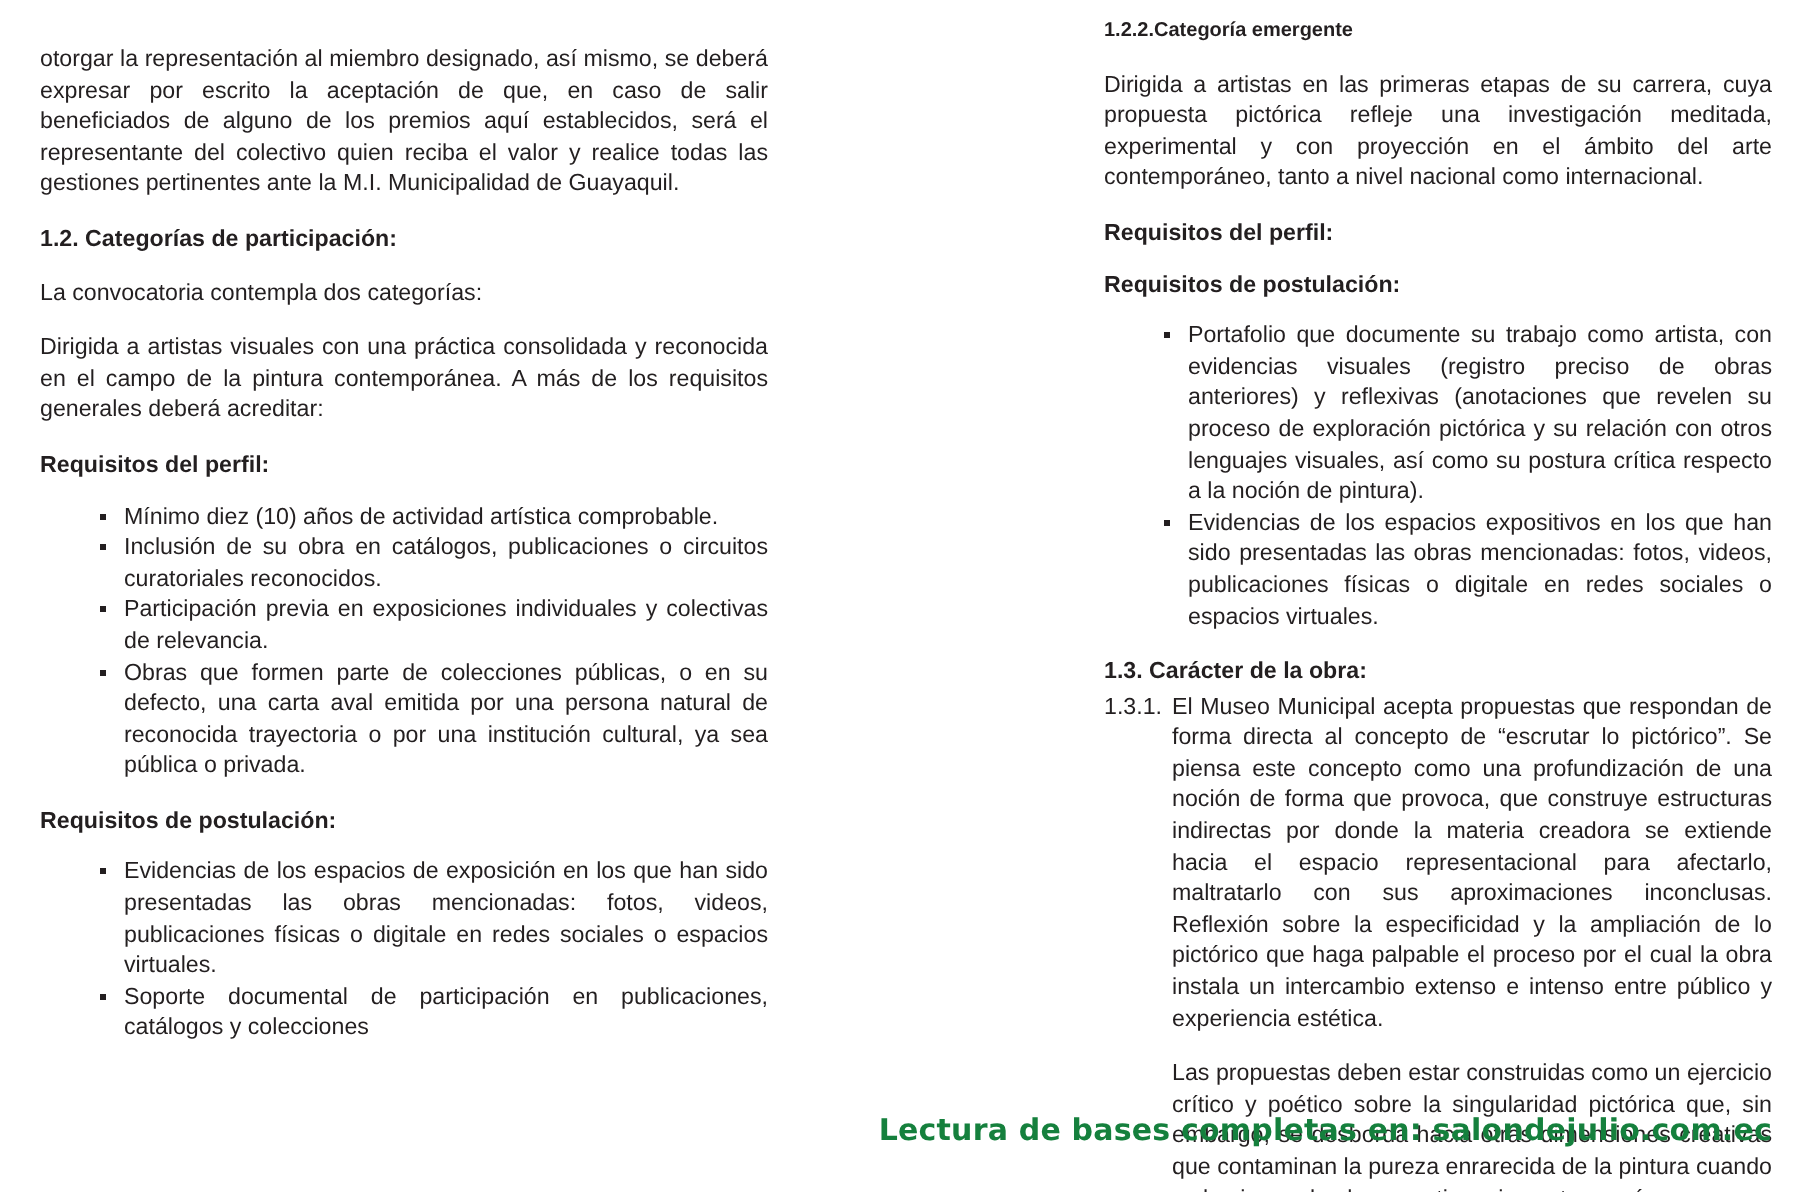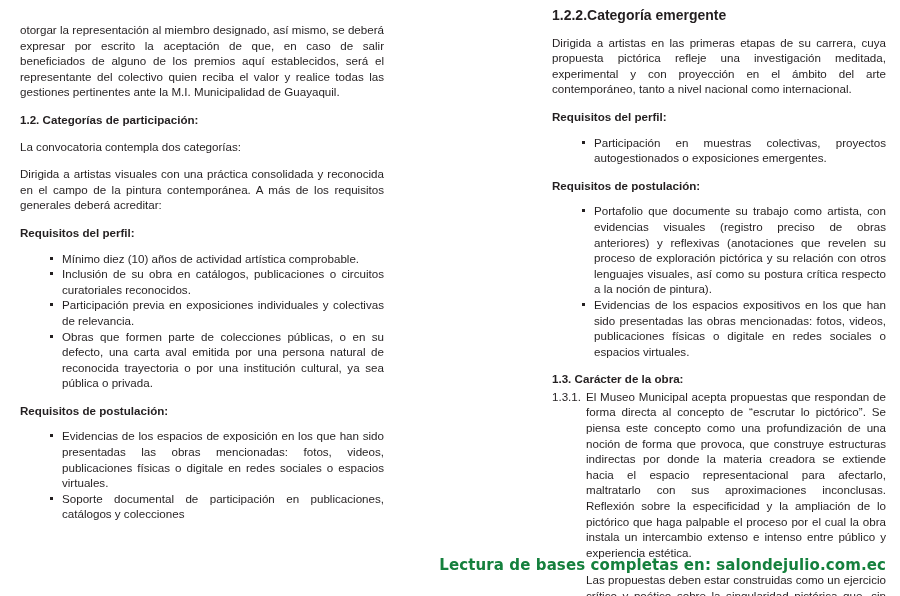--- a/index.html
+++ b/index.html
@@ -42,21 +42,21 @@
   }
 
   h3.section-heading {
     margin: 0 0 11px 0;
     font-size: 11.6px;
     line-height: 15.6px;
     font-weight: bold;
   }
   h4.sub-heading {
     margin: 0 0 11px 0;
-    font-size: 14px;
+    font-size: 10px;
     line-height: 15.6px;
     font-weight: bold;
   }
   h5.req-heading {
     margin: 0 0 10px 0;
     font-size: 11.6px;
     line-height: 15.6px;
     font-weight: bold;
   }
 
@@ -150,23 +150,20 @@
 
   <div class="column col-right">
     <div class="col-right-inner">
 
       <h4 class="sub-heading">1.2.2.Categoría emergente</h4>
 
       <p class="body-text">Dirigida a artistas en las primeras etapas de su carrera, cuya propuesta pictórica refleje una investigación meditada, experimental y con proyección en el ámbito del arte contemporáneo, tanto a nivel nacional como internacional.</p>
 
       <h5 class="req-heading">Requisitos del perfil:</h5>
 
-      <ul class="bullet-list">
-        <li>Participación en muestras colectivas, proyectos autogestionados o exposiciones emergentes.</li>
-      </ul>
 
       <h5 class="req-heading">Requisitos de postulación:</h5>
 
       <ul class="bullet-list">
         <li>Portafolio que documente su trabajo como artista, con evidencias visuales (registro preciso de obras anteriores) y reflexivas (anotaciones que revelen su proceso de exploración pictórica y su relación con otros lenguajes visuales, así como su postura crítica respecto a la noción de pintura).</li>
         <li>Evidencias de los espacios expositivos en los que han sido presentadas las obras mencionadas: fotos, videos, publicaciones físicas o digitale en redes sociales o espacios virtuales.</li>
       </ul>
 
       <h3 class="section-heading" style="margin-bottom:2px;">1.3. Carácter de la obra:</h3>
 

